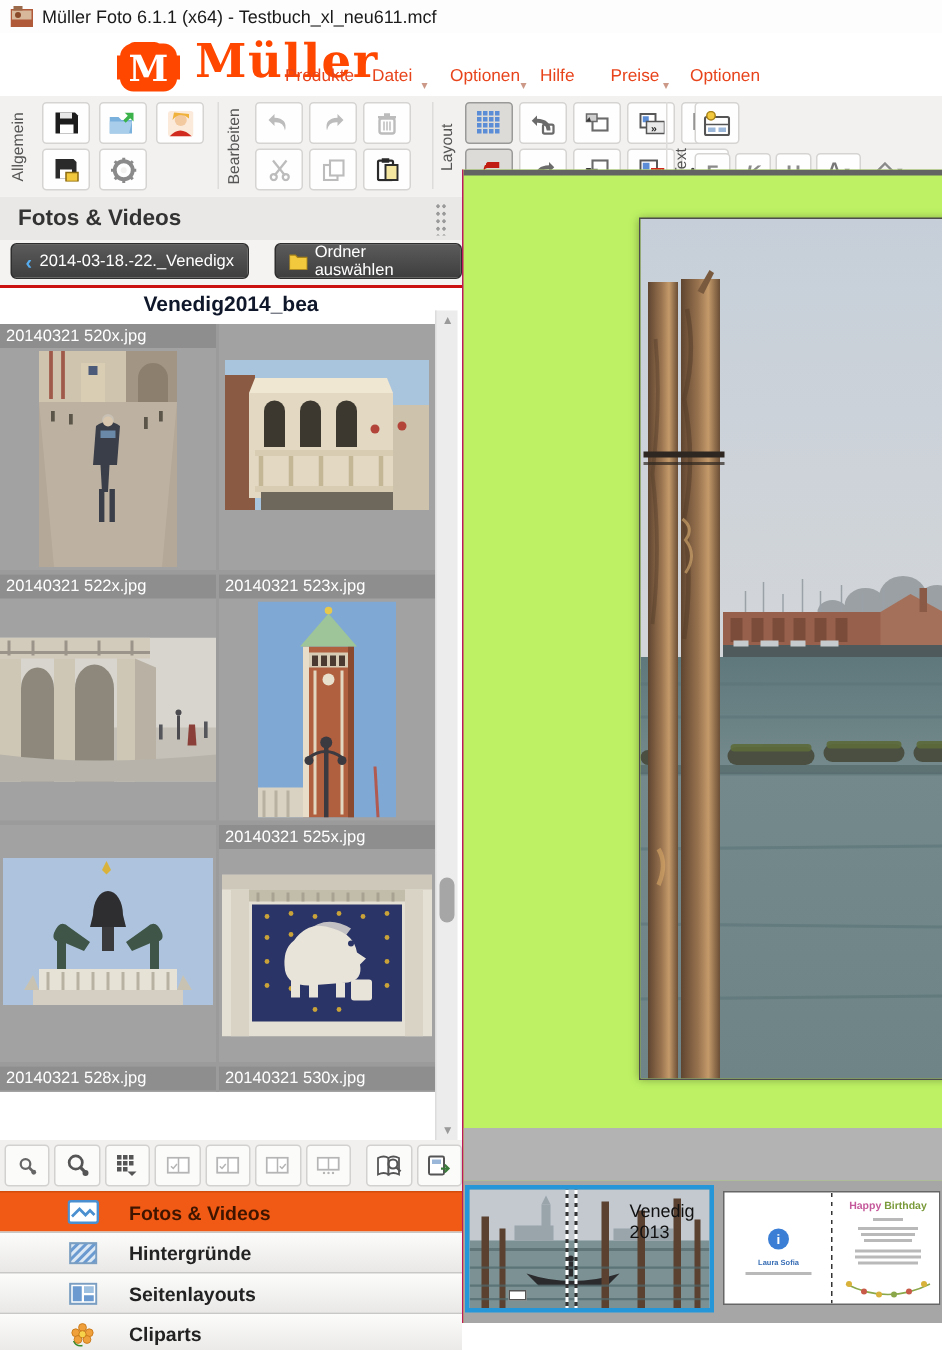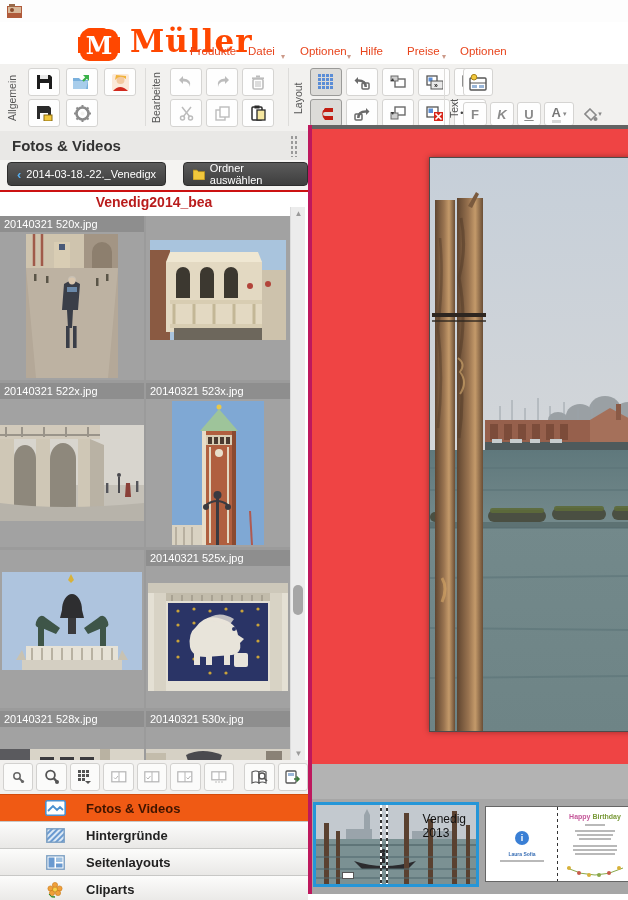--- a/index.html
+++ b/index.html
@@ -44,23 +44,23 @@
         background-image:radial-gradient(#9a9a9a 1px,transparent 1.2px);
         background-size:4px 5px;}
   .btn-row{position:absolute;left:0;top:29px;width:308px;height:30px;background:#f4f3f1;}
   .dark-btn{position:absolute;top:2px;height:24px;background:linear-gradient(#5b5b5b,#3e3e3e);
             border:1px solid #2e2e2e;border-radius:4px;color:#fff;font-size:11px;
             display:flex;align-items:center;gap:5px;padding:0 9px;box-sizing:border-box;}
   .chev{color:#56aef0;font-size:13px;font-weight:bold;line-height:1;}
   .redline{position:absolute;left:0;top:59px;width:308px;height:2px;background:#cc1111;}
   .album-title{position:absolute;left:0;top:61px;width:308px;height:20px;background:#fff;
                display:flex;align-items:center;justify-content:center;font-size:14px;
-               font-weight:bold;color:#b91c1c;}
+               font-weight:bold;color:#0f172a;}
   
-  .photo-grid{position:absolute;left:0;top:85px;width:290px;height:604px;background:#9b9b9b;
+  .photo-grid{position:absolute;left:0;top:85px;width:290px;height:512px;background:#9b9b9b;
               overflow:hidden;}
   .pgrid-inner{display:grid;grid-template-columns:144px 144px;column-gap:2px;row-gap:3px;
                background:#9b9b9b;}
   .cell{background:#a2a2a2;}
   .cell .fname{height:16px;background:#8e8e8e;color:#fff;font-size:11px;line-height:16px;
                padding-left:4px;white-space:nowrap;overflow:hidden;}
   .cell .ph{height:148px;display:flex;align-items:center;justify-content:center;overflow:hidden;}
   .cell.r3 .ph{height:142px;}
   .cell.r4 .ph{height:40px;align-items:flex-end;}
   
@@ -79,22 +79,22 @@
   .sbtn.gap{margin-left:7px;}
   
   .nav{position:absolute;left:0;top:663px;width:308px;height:106px;}
   .nav-item{height:26px;display:flex;align-items:center;border-top:1px solid #c8c8c6;
             background:linear-gradient(#fcfcfb,#e9e8e6);}
   .nav-item .nicon{margin-left:44px;width:22px;height:17px;display:flex;align-items:center;justify-content:center;}
   .nav-item .nlabel{margin-left:20px;font-size:13px;font-weight:bold;color:#222;}
   .nav-item.selected{background:#f05a14;border-top-color:#d44c0c;}
   .nav-item.selected .nlabel{color:#401500;}
   
-  #canvas{position:absolute;left:308px;top:125px;width:320px;height:769px;background:#ef4444;
-          border-left:4px solid #be185d;box-sizing:border-box;overflow:hidden;}
+  #canvas{position:absolute;left:308px;top:113px;width:320px;height:769px;background:#bef264;
+          border-left:1px solid #be185d;box-sizing:border-box;overflow:hidden;}
   .canvas-topbar{position:absolute;left:0;top:0;width:320px;height:4px;background:#636363;}
   .page{position:absolute;left:117px;top:32px;width:208px;height:575px;border:1px solid #4c4c4c;
         box-shadow:0 0 6px rgba(0,0,0,.35);box-sizing:border-box;}
   .page svg{display:block;}
   .divider-band{position:absolute;left:0;top:639px;width:320px;height:35px;background:#b3b3b3;}
   .filmstrip{position:absolute;left:0;top:674px;width:320px;height:95px;background:#a6a6a6;}
   .pthumb1{position:absolute;left:1px;top:3px;width:166px;height:85px;border:3px solid #2596d8;
            box-sizing:border-box;background:#9fb0b2;overflow:hidden;}
   .pthumb1 .cover-title{position:absolute;right:10px;top:8px;font-size:12px;color:#111;
                         line-height:1.15;text-align:left;}
@@ -124,20 +124,21 @@
 
 <div id="app">
 
   <div id="titlebar">
     <svg class="app-icon" viewBox="0 0 15 14">
       <rect x="0" y="2" width="15" height="12" fill="#b05a3a"></rect>
       <rect x="1" y="3" width="13" height="6" fill="#d8b89a"></rect>
       <circle cx="5" cy="6" r="2" fill="#8a4a2a"></circle>
       <rect x="2" y="0" width="6" height="3" fill="#9a6a4a"></rect>
     </svg>
+    <span class="title">Müller Foto 6.1.1 (x64) - Testbuch_xl_neu611.mcf</span>
   </div>
 
   <div id="brandbar">
     <svg class="logo-emblem" viewBox="0 0 46 36">
       <path d="M6 1 h14 a5 5 0 0 1 5 5 v24 a5 5 0 0 1 -5 5 h-14 a5 5 0 0 1 -5 -5 v-24 a5 5 0 0 1 5 -5 z" fill="#ff4700" transform="translate(8,0) scale(0.95)"></path>
       <path d="M2 10 h42 v16 h-42 z" fill="#ff4700" rx="4"></path>
       <rect x="4" y="2" width="38" height="32" rx="9" fill="#ff4700"></rect>
       <text x="23" y="27" text-anchor="middle" font-family="DejaVu Serif,serif" font-size="24" font-weight="bold" fill="#fff">M</text>
     </svg>
     <div class="logo-word">Müller</div>

